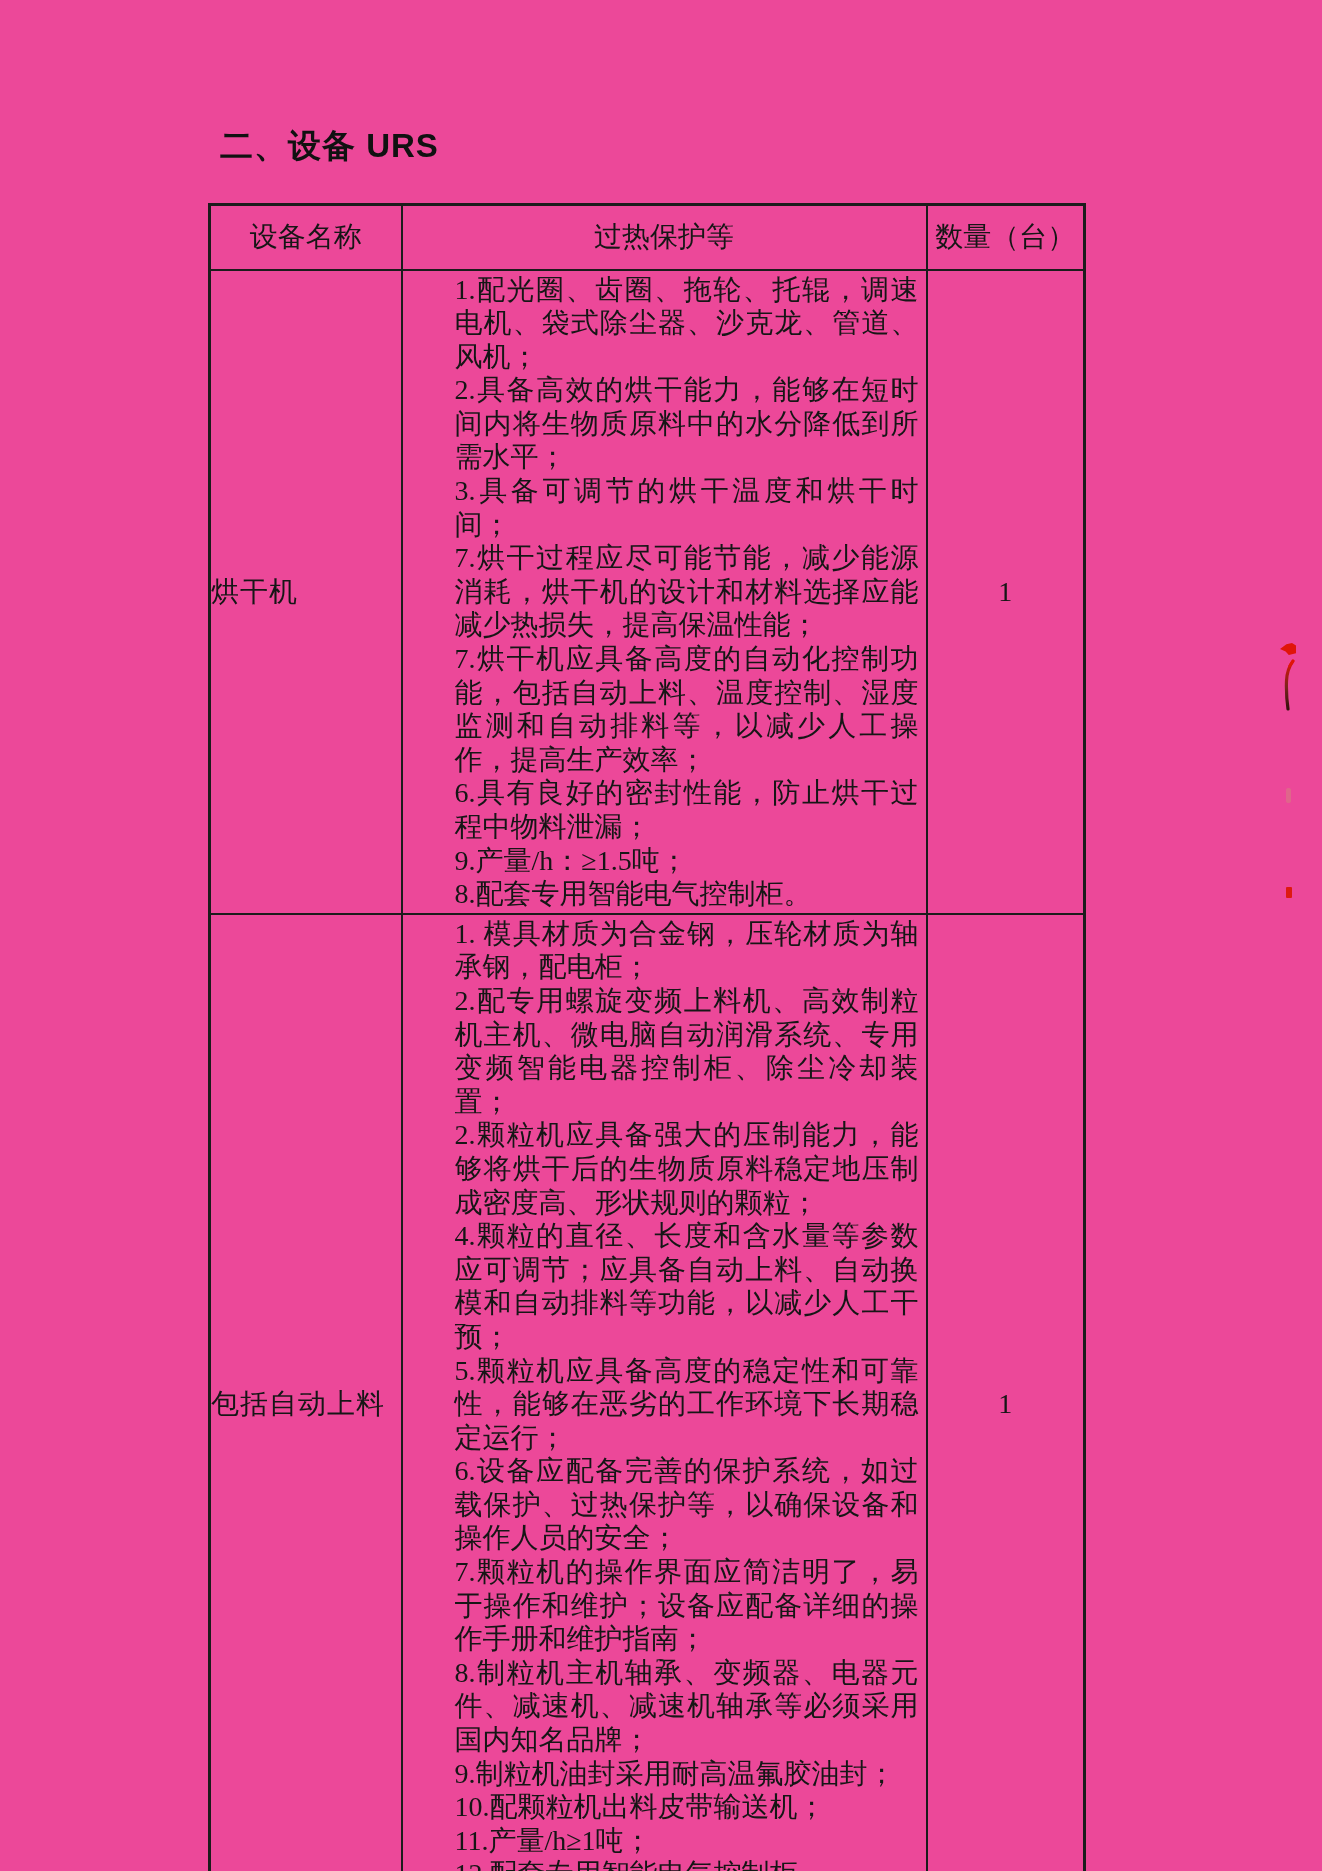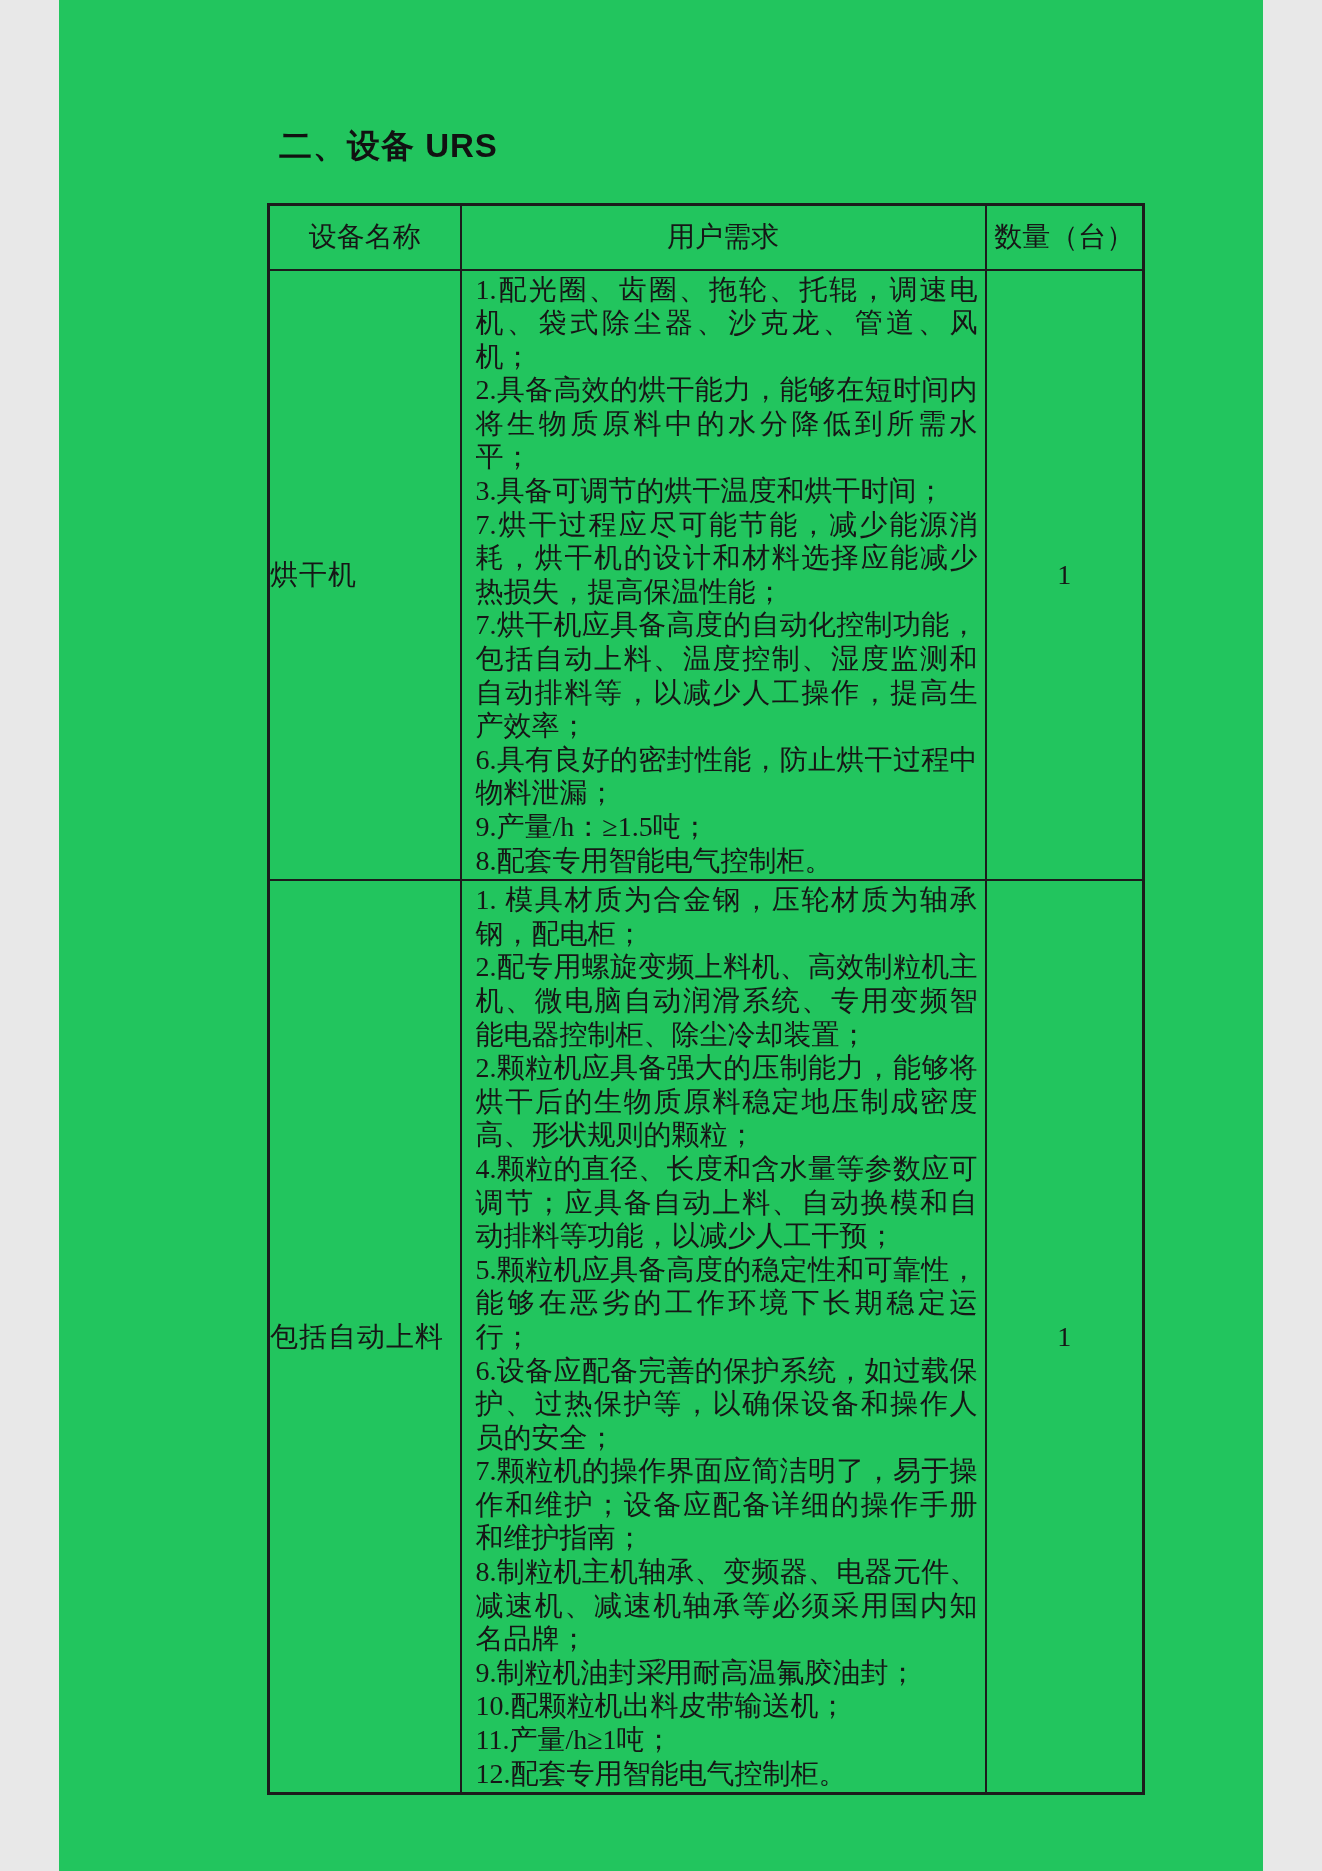--- a/index.html
+++ b/index.html
@@ -1,20 +1,20 @@
 <!DOCTYPE html>
 <html><head>
 <meta charset="utf-8">
 <style>
   html,body{margin:0;padding:0;background:#e8e8e8;}
   .page{
     position:relative;
-    width:1204px;height:1871px;
+    width:1322px;height:1871px;
     margin:0 auto;
-    background:#22c55e;
+    background:#ec4899;
     overflow:hidden;
     font-family:"Liberation Serif","DejaVu Serif",serif;
     color:#1b1b1b;
   }
   .title{
     position:absolute;left:220px;top:124px;
     margin:0;
     font-family:"Liberation Sans","DejaVu Sans",sans-serif;
     font-size:33px;font-weight:bold;letter-spacing:1px;
     color:#111;
@@ -41,20 +41,21 @@
   th{text-align:center;vertical-align:middle;}
   td.name-cell{vertical-align:middle;letter-spacing:1px;}
   td.qty-cell{text-align:center;vertical-align:middle;}
   td.req-cell{vertical-align:middle;}
   .req-lines{padding:2px 7px 2px 14px;}
   .req-line{
     line-height:33.6px;
     text-align:justify;
     text-align-last:left;
     word-break:break-all;
+    margin-left:38px;
   }
   .page-number{
     position:absolute;left:0;right:0;top:1653px;
     text-align:center;font-size:24px;color:#222;
   }
   
   .mark{position:absolute;}
   .mark-flag{
     left:1280px;top:643px;width:16px;height:12px;
     background:#e01509;
@@ -79,21 +80,21 @@
 
   <table class="urs">
     <colgroup>
         <col class="c1">
         <col class="c2">
         <col class="c3">
       </colgroup>
     <thead>
       <tr>
         <th>设备名称</th>
-        <th>用户需求</th>
+        <th>过热保护等</th>
         <th>数量（台）</th>
       </tr>
     </thead>
     <tbody>
       <tr class="row-1">
         <td class="name-cell">烘干机</td>
         <td class="req-cell">
           <div class="req-lines">
               <div class="req-line">1.配光圈、齿圈、拖轮、托辊，调速电机、袋式除尘器、沙克龙、管道、风机；</div>
               <div class="req-line">2.具备高效的烘干能力，能够在短时间内将生物质原料中的水分降低到所需水平；</div>

